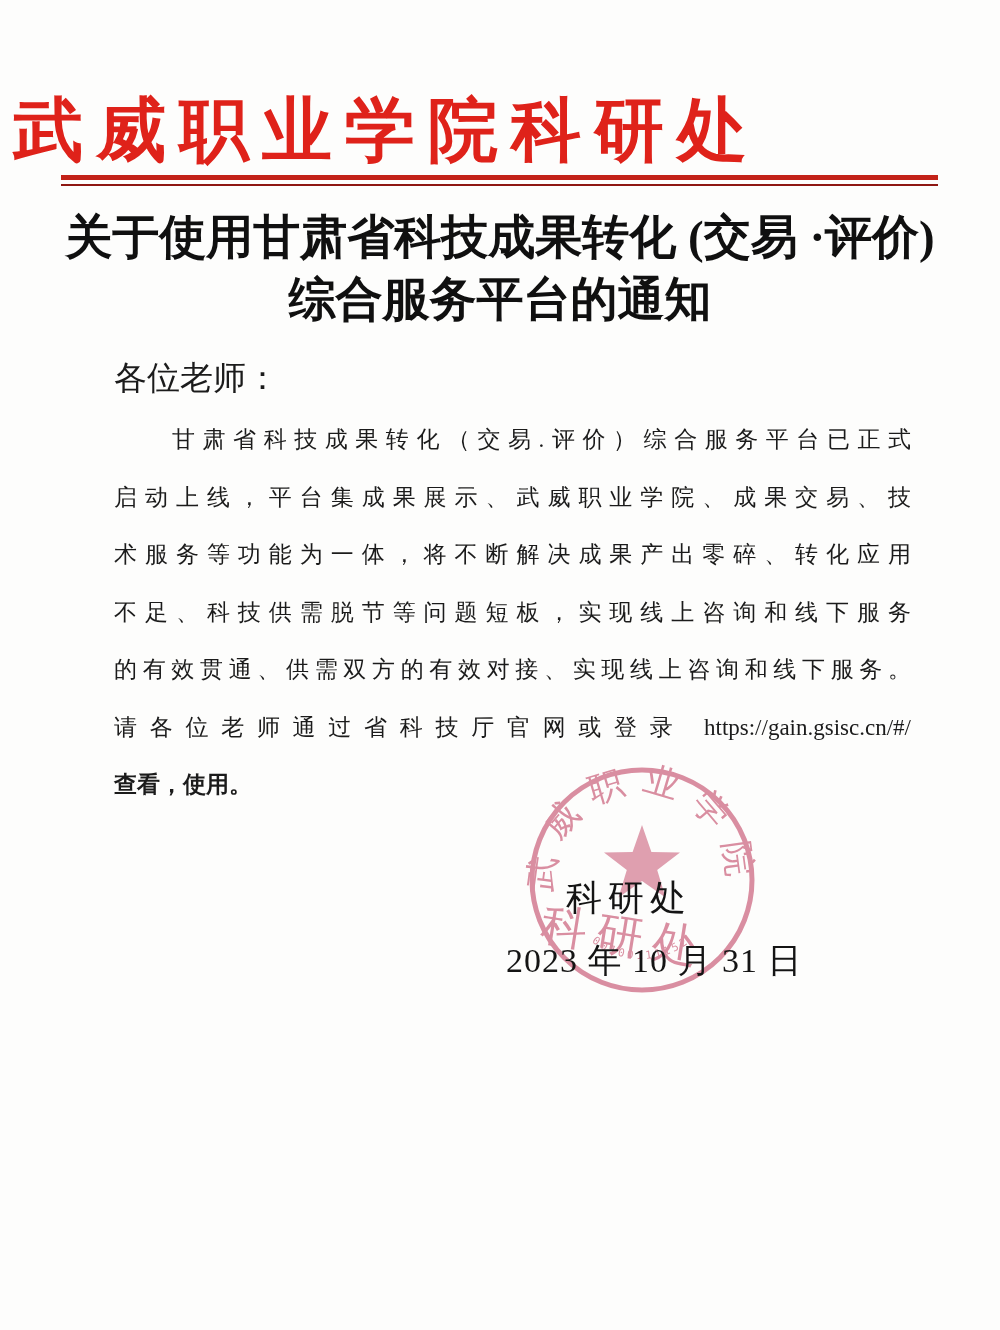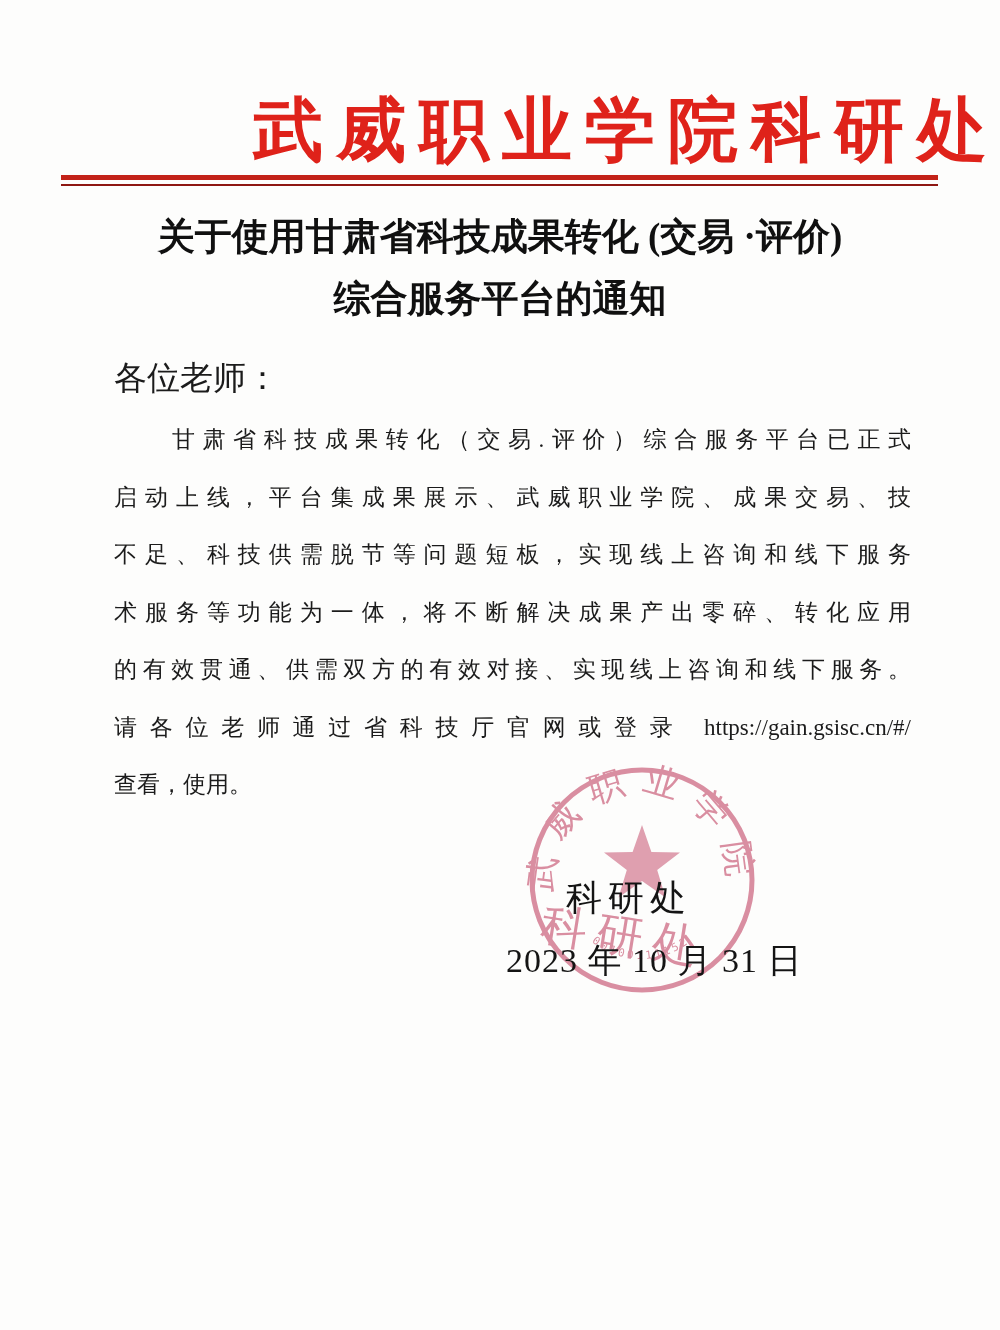--- a/index.html
+++ b/index.html
@@ -8,53 +8,53 @@
     width:1000px;height:1330px;
     margin:0 auto;
     background:#fdfdfc;
     overflow:hidden;
     font-family:"Liberation Serif","DejaVu Serif",serif;
     color:var(--text-black,#1b1b1b);
   }
   
   .letterhead{
     position:absolute;left:0;top:84px;width:100%;
-    text-align:right;
+    text-align:left;
     font-size:70px;font-weight:700;
     color:var(--header-red,#df221a);
     letter-spacing:13px;text-indent:13px;
     white-space:nowrap;
   }
   .rule{position:absolute;left:61px;right:62px;}
   .rule-thick{top:175px;height:5px;background:var(--rule-red,#c32218);}
   .rule-thin{top:184px;height:2px;background:var(--rule-dark,#8e1712);}
   
   .doc-title{
     position:absolute;left:0;top:206px;width:100%;
     text-align:center;font-weight:700;
-    font-size:37px;line-height:62px;
+    font-size:47px;line-height:62px;
     color:#101010;
   }
   
   .salutation{
     position:absolute;left:114px;top:356px;
     font-size:33px;color:var(--text-black,#1b1b1b);
   }
   .body-block{
     position:absolute;left:114px;top:415px;width:797px;
     font-size:23px;color:var(--text-black,#1b1b1b);
   }
   .body-line{
     height:57.5px;line-height:50px;
     white-space:nowrap;
     text-align:justify;text-align-last:justify;
     text-justify:inter-character;
   }
   .body-line.indent{text-indent:58px;}
-  .body-line.last{text-align:left;text-align-last:left;}
+  .body-line.last{text-align:left;text-align-last:left;font-weight:bold;}
   
   .stamp{
     position:absolute;left:524px;top:762px;
     width:236px;height:236px;
     opacity:0.58;
   }
   .stamp svg{width:100%;height:100%;}
   
   .sig-dept{
     position:absolute;left:566px;top:874px;
@@ -79,22 +79,22 @@
   <div class="doc-title">
     <div>关于使用甘肃省科技成果转化 (交易 ·评价)</div>
     <div>综合服务平台的通知</div>
   </div>
 
   <div class="salutation">各位老师：</div>
 
   <div class="body-block">
     <div class="body-line indent">甘肃省科技成果转化（交易.评价）综合服务平台已正式</div>
     <div class="body-line">启动上线，平台集成果展示、武威职业学院、成果交易、技</div>
+    <div class="body-line">术服务等功能为一体，将不断解决成果产出零碎、转化应用</div>
     <div class="body-line">不足、科技供需脱节等问题短板，实现线上咨询和线下服务</div>
-    <div class="body-line">术服务等功能为一体，将不断解决成果产出零碎、转化应用</div>
     <div class="body-line">的有效贯通、供需双方的有效对接、实现线上咨询和线下服务。</div>
     <div class="body-line">请各位老师通过省科技厅官网或登录 https://gain.gsisc.cn/#/</div>
     <div class="body-line last">查看，使用。</div>
   </div>
 
   <div class="stamp">
     <svg viewBox="0 0 236 236" xmlns="http://www.w3.org/2000/svg">
       <defs>
         <path id="arcTop" d="M 35.2,146.8 A 87,87 0 1 1 198.8,146.8"></path>
         <path id="arcBottom" d="M 55.7,168.4 A 80,80 0 0 0 178.3,168.4"></path>

